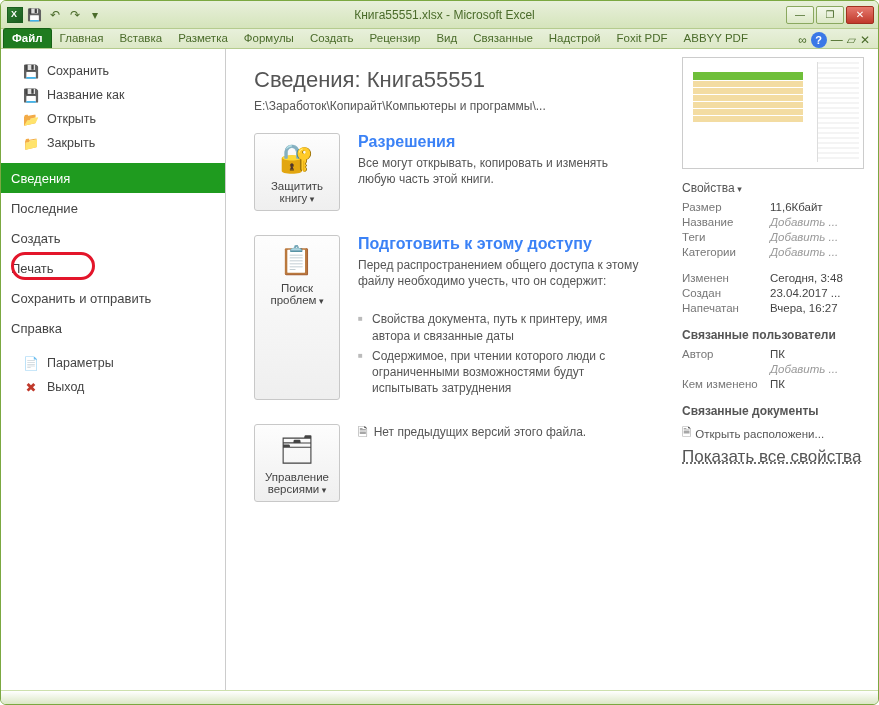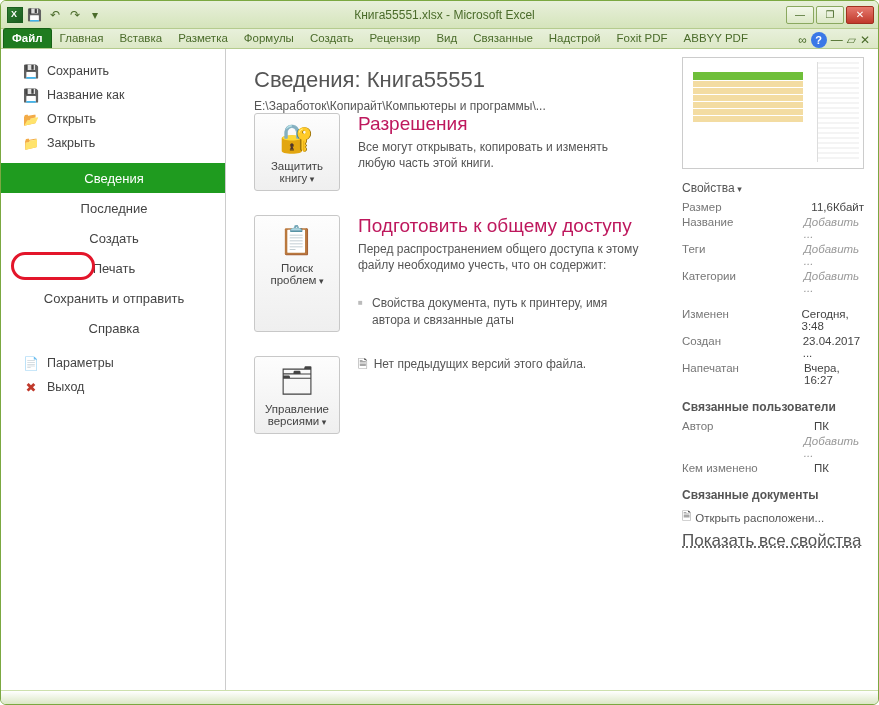--- a/index.html
+++ b/index.html
@@ -16,48 +16,48 @@
 .winbtn.close { background: linear-gradient(#e67a6f,#c0392b); border-color:#a03020; color:#fff; }
 .ribbon-tabs { height: 20px; background: linear-gradient(#e8f0db,#dce8c6); display:flex; align-items:flex-end; border-bottom:1px solid #b5cb8e; font-size:11.5px; padding-left:2px; }
 .rtab { padding: 3px 8px 4px; color:#4a6b2a; cursor:pointer; border-radius:3px 3px 0 0; white-space:nowrap; }
 .rtab.active { background:#1f7b1f; color:#fff; border:1px solid #166016; border-bottom:none; font-weight:bold; }
 .ribbon-right { margin-left:auto; padding-right:8px; display:flex; gap:4px; align-items:center; color:#4a6b2a; font-size:12px; }
 .ribbon-right span { cursor:pointer; }
 .helpq { width:16px; height:16px; border-radius:50%; background:#3b78e7; color:#fff; display:inline-flex; align-items:center; justify-content:center; font-size:11px; font-weight:bold; }
 .body { display:flex; height: calc(705px - 28px - 24px - 2px); }
 .sidebar { width: 225px; background:#fff; border-right:1px solid #ccc; padding-top:10px; }
 .sb-row { display:flex; align-items:center; gap:8px; padding:4px 14px 4px 22px; font-size:12.5px; color:#444; cursor:pointer; height:24px; }
-.sb-row.big { height:30px; padding-left:16px; font-size:13px; color:#444;justify-content:center; }
+.sb-row.big { height:30px; padding-left:10px; font-size:13px; color:#444; }
 .sb-row.big.selected { background:#1f9b1f; color:#fff; position:relative; }
 .sb-row.big.selected::after { content:""; position:absolute; right:-8px; top:50%; margin-top:-8px; border:8px solid transparent; border-left-color:#1f9b1f; }
 .sb-row.big.highlighted { position:relative; }
 .sb-row .ic { width:16px; height:16px; display:inline-flex; align-items:center; justify-content:center; font-size:13px; }
 .ring { position:absolute; border:3px solid #e3152a; border-radius:14px; pointer-events:none; }
 .main { flex:1; background:#fff; padding: 18px 20px 10px 28px; overflow:hidden; position:relative; }
 .main h1 { font-size: 22px; font-weight:normal; color:#555; margin-bottom:6px; }
-.path { font-size: 12px; color:#555; }
+.path { font-size: 12px; color:#555; margin-bottom:20px; }
 .section { display:flex; gap:18px; margin-bottom:24px; }
 .bigbtn { width:86px; border:1px solid #c8c8c8; border-radius:3px; background:linear-gradient(#fdfdfd,#efefef); padding:6px 4px; text-align:center; font-size:11.5px; color:#444; cursor:pointer; display:flex; flex-direction:column; align-items:center; gap:4px; }
 .bigbtn .glyph { width:40px; height:36px; display:flex; align-items:center; justify-content:center; font-size:28px; }
 .bigbtn .dd::after { content:" ▾"; font-size:9px; }
 .sec-body { flex:1; }
-.sec-body h3 { font-size:19px; color:#be185d; font-weight:normal; margin-bottom:4px; }
+.sec-body h3 { font-size:16px; color:#3b82f6; font-weight:bold; margin-bottom:4px; }
 .sec-body p, .sec-body li { font-size:12px; color:#555; line-height:1.35; }
 .sec-body ul { list-style:none; margin-top:22px; }
 .sec-body li { padding-left:14px; position:relative; margin-bottom:4px; }
 .sec-body li::before { content:"■"; position:absolute; left:0; color:#bbb; font-size:8px; top:3px; }
 .rpanel { width:210px; padding: 8px 14px 10px 14px; border-left:0; }
 .thumb { width:182px; height:112px; border:1px solid #ccc; background:#fff; margin-bottom:12px; position:relative; }
 .thumb .grid { position:absolute; left:10px; top:14px; width:110px; }
 .thumb .grid .hrow { height:8px; background:#6fbf3a; margin-bottom:1px; }
 .thumb .grid .drow { height:6px; background:#f3dca2; margin-bottom:1px; }
 .thumb .ruler { position:absolute; right:4px; top:4px; width:42px; height:100px; background:repeating-linear-gradient(#f4f4f4,#f4f4f4 2px,#fff 2px,#fff 5px); border-left:1px solid #ddd; }
 .prop-hd { font-size:12px; color:#555; margin-bottom:6px; cursor:pointer; }
 .prop-hd::after { content:" ▾"; font-size:9px; }
-.kv { display:flex; font-size:11.5px; margin-bottom:3px;gap:44px; }
+.kv { display:flex; font-size:11.5px; margin-bottom:3px; }
 .kv .k { width:88px; color:#777; }
 .kv .v { color:#444; }
 .kv .v.add { color:#999; font-style:italic; }
 .rsec { margin-top:14px; }
 .rsec h4 { font-size:12px; color:#555; font-weight:bold; margin-bottom:6px; }
 .link { font-size:17px; color:#555; text-decoration:underline dotted; cursor:pointer; margin-top:4px; display:inline-block; }
 .filelink { font-size:11.5px; color:#555; cursor:pointer; display:flex; gap:4px; align-items:center; }
 .divider-gradient { position:absolute; bottom:0; left:0; right:0; height:14px; background:linear-gradient(#fff,#dce8c6); border-top:1px solid #cde0ad; }
 .ic-save { color:#2a5fb0; }
 .ic-folder { color:#e6a817; }
@@ -172,24 +172,25 @@
           <p>Все могут открывать, копировать и изменять любую часть этой книги.</p>
         </div>
       </div>
 
       <div class="section">
         <div class="bigbtn">
           <div class="glyph">📋</div>
           <div class="dd">Поиск проблем</div>
         </div>
         <div class="sec-body">
-          <h3>Подготовить к общему доступу</h3>
+          <h3>Подготовить к этому доступу</h3>
           <p>Перед распространением общего доступа к этому файлу необходимо учесть, что он содержит:</p>
           <ul>
             <li>Свойства документа, путь к принтеру, имя автора и связанные даты</li>
+            <li>Содержимое, при чтении которого люди с ограниченными возможностями будут испытывать затруднения</li>
           </ul>
         </div>
       </div>
 
       <div class="section">
         <div class="bigbtn">
           <div class="glyph">🗂</div>
           <div class="dd">Управление версиями</div>
         </div>
         <div class="sec-body">

